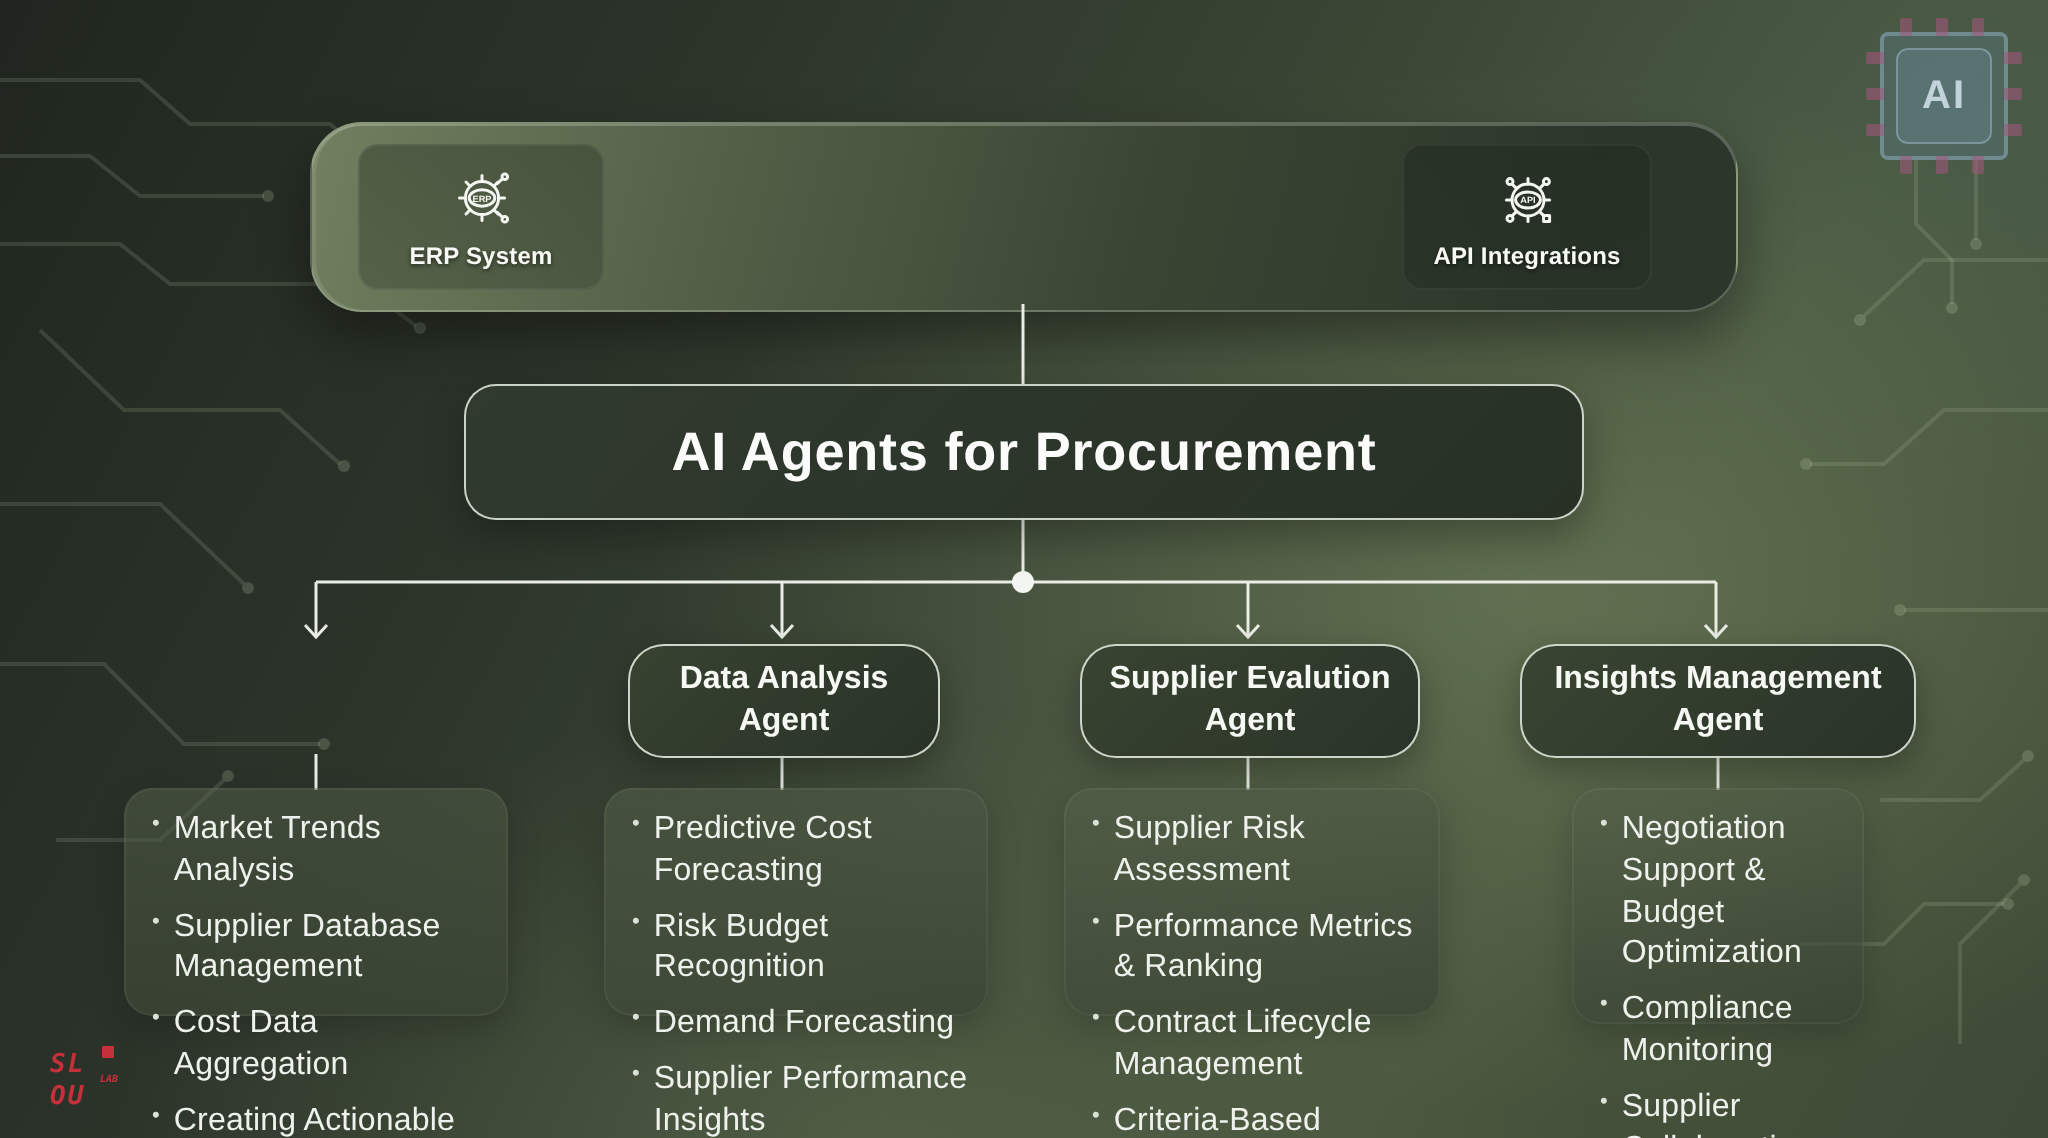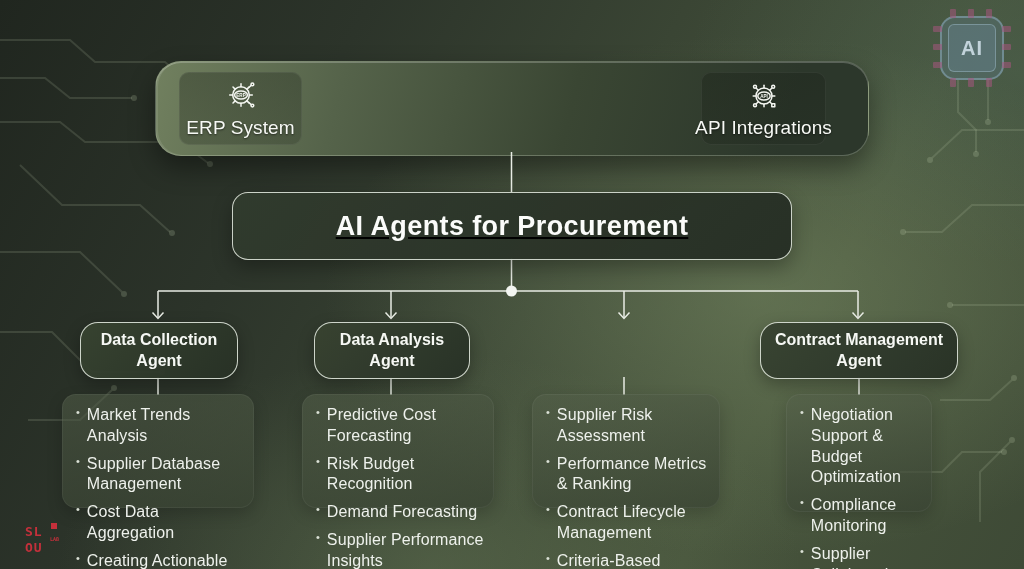--- a/index.html
+++ b/index.html
@@ -25,37 +25,37 @@
     border:1px solid rgba(220,230,210,0.28);
     box-shadow:0 12px 26px rgba(0,0,0,0.38), inset 0 1px 0 rgba(255,255,255,0.22), inset 2px 0 0 rgba(255,255,255,0.10);
   }
   .int-card{
     position:absolute;top:10px;height:73px;border-radius:10px;
     background:linear-gradient(160deg,rgba(22,28,20,0.34),rgba(22,28,20,0.20));
     box-shadow:inset 0 0 0 1px rgba(255,255,255,0.06);
     display:flex;flex-direction:column;align-items:center;justify-content:center;gap:3px;
   }
   .int-card .label{
-    color:#f7f9f5;font-size:19px;font-weight:400;letter-spacing:0.1px;
+    color:#f7f9f5;font-size:12px;font-weight:700;letter-spacing:0.1px;
     text-shadow:0 1px 2px rgba(0,0,0,0.55);white-space:nowrap;
   }
   .icon-svg{stroke:#f4f6f1;fill:none;stroke-width:1.5;stroke-linecap:round;stroke-linejoin:round;}
   .icon-svg text{fill:#f4f6f1;stroke:none;font-weight:bold;font-family:"Liberation Sans",sans-serif;}
 
   
   #connectors{position:absolute;left:0;top:0;pointer-events:none;}
   #connectors line, #connectors polyline{stroke:#e9ede5;stroke-width:1.5;fill:none;}
 
   
   .title-box{
     position:absolute;left:232px;top:192px;width:558px;height:66px;
     border-radius:16px;border:1.5px solid rgba(232,238,228,0.85);
     background:linear-gradient(135deg,rgba(49,59,46,0.96),rgba(38,46,36,0.96));
     box-shadow:0 8px 20px rgba(0,0,0,0.30);
-    display:flex;align-items:center;justify-content:center;text-decoration:underline;
+    display:flex;align-items:center;justify-content:center;
   }
   .title-box .title{color:#fbfcfa;font-size:27px;font-weight:700;letter-spacing:0.4px;}
 
   
   .agent-box{
     position:absolute;top:322px;height:55px;border-radius:18px;
     border:1.5px solid rgba(228,235,224,0.88);
     background:linear-gradient(135deg,rgba(56,67,49,0.96),rgba(40,49,38,0.96));
     box-shadow:0 6px 16px rgba(0,0,0,0.28);
     display:flex;align-items:center;justify-content:center;text-align:center;
@@ -69,27 +69,27 @@
     box-shadow:inset 0 0 0 1px rgba(255,255,255,0.05), 0 6px 16px rgba(0,0,0,0.18);
     padding:11px 8px 10px 14px;box-sizing:border-box;
   }
   .panel ul{list-style:none;margin:0;padding:0;}
   .panel li{display:flex;align-items:flex-start;margin-bottom:7px;}
   .panel li:last-child{margin-bottom:0;}
   .bullet{color:#dbe1d6;font-size:11px;line-height:1.3;margin-right:7px;}
   .item-text{color:#eef1ec;font-size:16px;line-height:1.3;letter-spacing:0.1px;}
 
   
-  .brand{position:absolute;left:24px;top:521px;display:flex;align-items:center;gap:9px;}
+  .brand{position:absolute;left:24px;top:521px;display:flex;align-items:center;gap:9px;font-style:italic;}
   .brand .brand-name{color:#ffffff;font-size:31px;font-weight:500;letter-spacing:0.3px;}
   .logo-mark text{font-family:"DejaVu Sans Mono",monospace;font-weight:bold;fill:#c5303b;}
 
   
   .chip{position:absolute;left:940px;top:16px;width:60px;height:60px;
-    background:rgba(96,128,150,0.30);border:2px solid rgba(145,178,198,0.50);border-radius:15px;}
+    background:rgba(96,128,150,0.30);border:2px solid rgba(145,178,198,0.50);border-radius:4px;}
   .chip-inner{position:absolute;left:6px;top:6px;right:6px;bottom:6px;
     background:rgba(116,146,168,0.28);border:1px solid rgba(170,200,215,0.40);border-radius:6px;
     display:flex;align-items:center;justify-content:center;}
   .chip-label{color:rgba(220,235,245,0.80);font-size:20px;font-weight:700;letter-spacing:1px;}
   .pin{position:absolute;background:rgba(165,85,125,0.55);border-radius:1px;}
   .pin.h{width:9px;height:6px;}
   .pin.v{width:6px;height:9px;}
 </style>
 </head>
 <body>
@@ -214,28 +214,28 @@
     <line x1="158" y1="377" x2="158" y2="395"></line>
     <line x1="391" y1="377" x2="391" y2="395"></line>
     <line x1="624" y1="377" x2="624" y2="395"></line>
     <line x1="859" y1="377" x2="859" y2="395"></line>
   </svg>
 
   <div class="title-box">
     <span class="title">AI Agents for Procurement</span>
   </div>
 
-  <div class="agent-box" style="left:80px;width:156px">
-    <span class="agent-title">Data Collection Agent</span>
-  </div>
   <div class="agent-box" style="left:314px;width:154px">
     <span class="agent-title">Data Analysis Agent</span>
   </div>
+  <div class="agent-box" style="left:540px;width:168px">
+    <span class="agent-title">Supplier Evalution Agent</span>
+  </div>
   <div class="agent-box" style="left:760px;width:196px">
-    <span class="agent-title">Contract Management Agent</span>
+    <span class="agent-title">Insights Management Agent</span>
   </div>
 
   <div class="panel" style="left:62px;width:192px;height:114px">
     <ul>
       <li>
           <span class="bullet">•</span>
           <span class="item-text">Market Trends Analysis</span>
         </li>
       <li>
           <span class="bullet">•</span>

